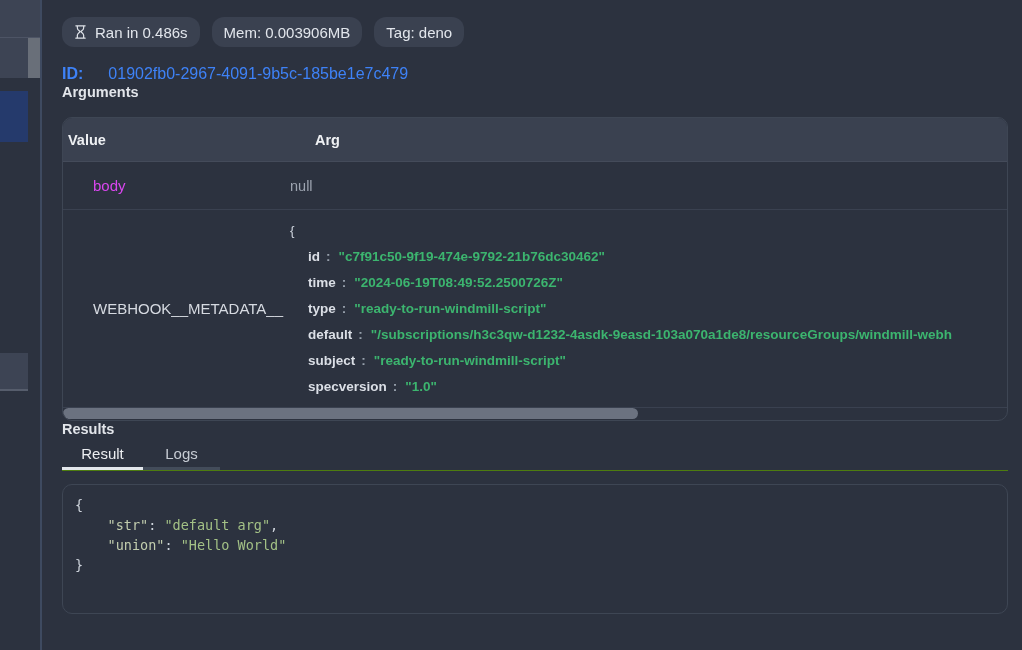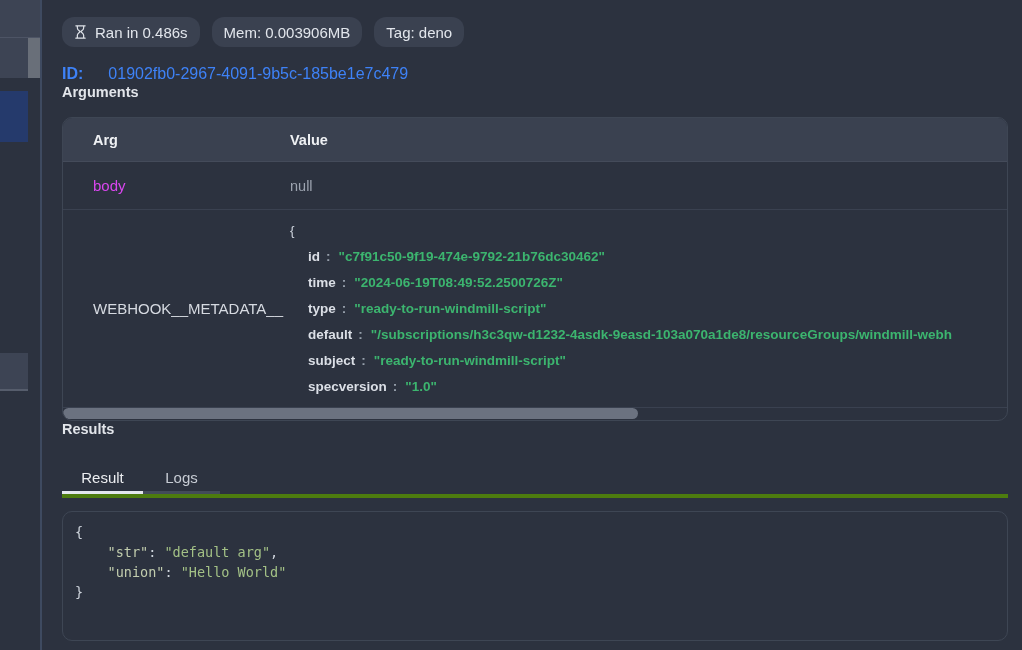--- a/index.html
+++ b/index.html
@@ -62,21 +62,21 @@
   .kv-colon{color:#97a0ac;font-weight:bold;margin:0 8px 0 6px;}
   .kv-value{color:#3cb56f;font-weight:bold;}
 
   .scroll-strip{position:relative;height:12px;background:transparent;}
   .scroll-thumb-h{
     position:absolute;left:0;top:0;width:575px;height:11px;
     background:#6b7280;border-radius:6px;
   }
 
   
-  .tabs{margin-top:24px;display:flex;height:31px;border-bottom:4px solid #4d7c0f;box-sizing:content-box;}
+  .tabs{margin-top:0;display:flex;height:31px;border-bottom:1px solid #4d7c0f;box-sizing:content-box;}
   .tab{
     width:81px;text-align:center;font-size:15px;color:#c7ccd4;cursor:pointer;
     display:flex;align-items:center;justify-content:center;box-sizing:border-box;
     border-bottom:3px solid transparent;
   }
   .tab.active{color:#eceef1;border-bottom:3px solid #e3e7ec;}
   .tab.inactive{width:77px;border-bottom:3px solid #434c5a;}
 
   
   .code-panel{
@@ -125,22 +125,22 @@
 
   <div class="id-line">
     <span class="id-label">ID:</span>
     <span class="id-value">01902fb0-2967-4091-9b5c-185be1e7c479</span>
   </div>
 
   <div class="section-title">Arguments</div>
 
   <div class="args-table">
     <div class="t-header">
+      <div class="cell cell-value">Value</div>
       <div class="cell cell-arg">Arg</div>
-      <div class="cell cell-value">Value</div>
     </div>
 
     <div class="t-row row-body">
       <div class="arg-name cell-arg">body</div>
       <div class="null-value cell-value">null</div>
     </div>
 
     <div class="t-row row-meta">
       <div class="arg-name cell-arg">WEBHOOK__METADATA__</div>
       <div class="viewer">

